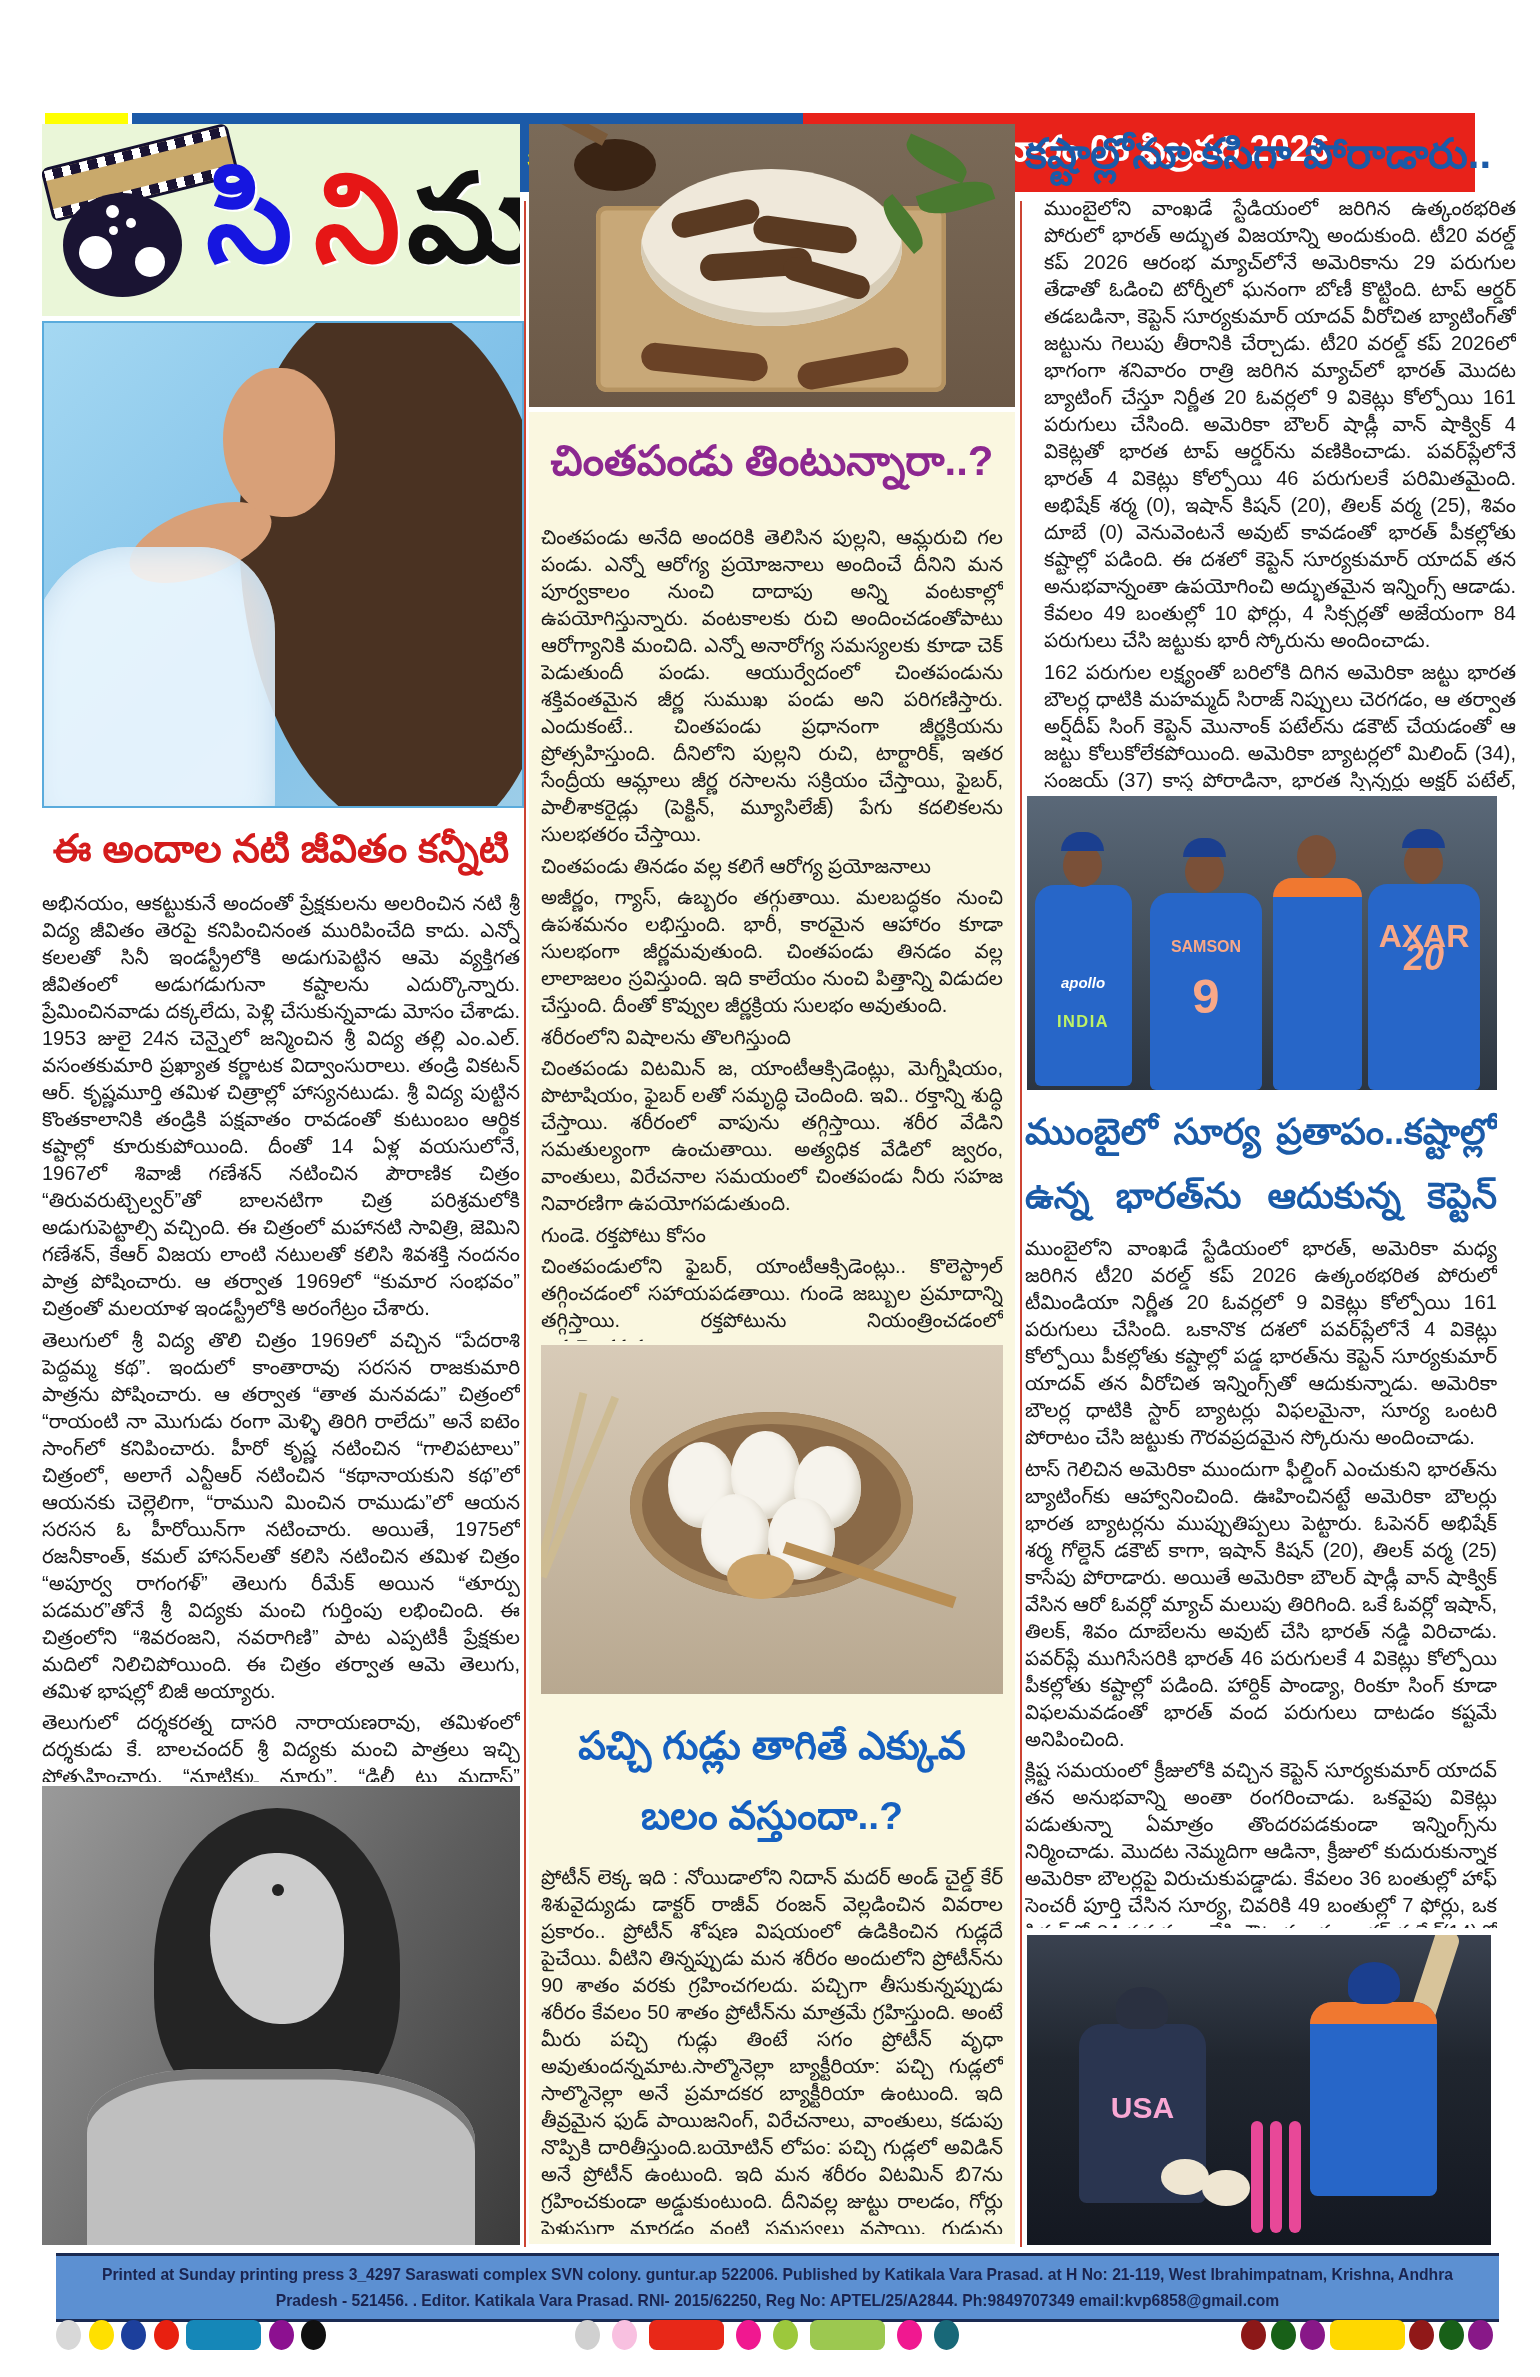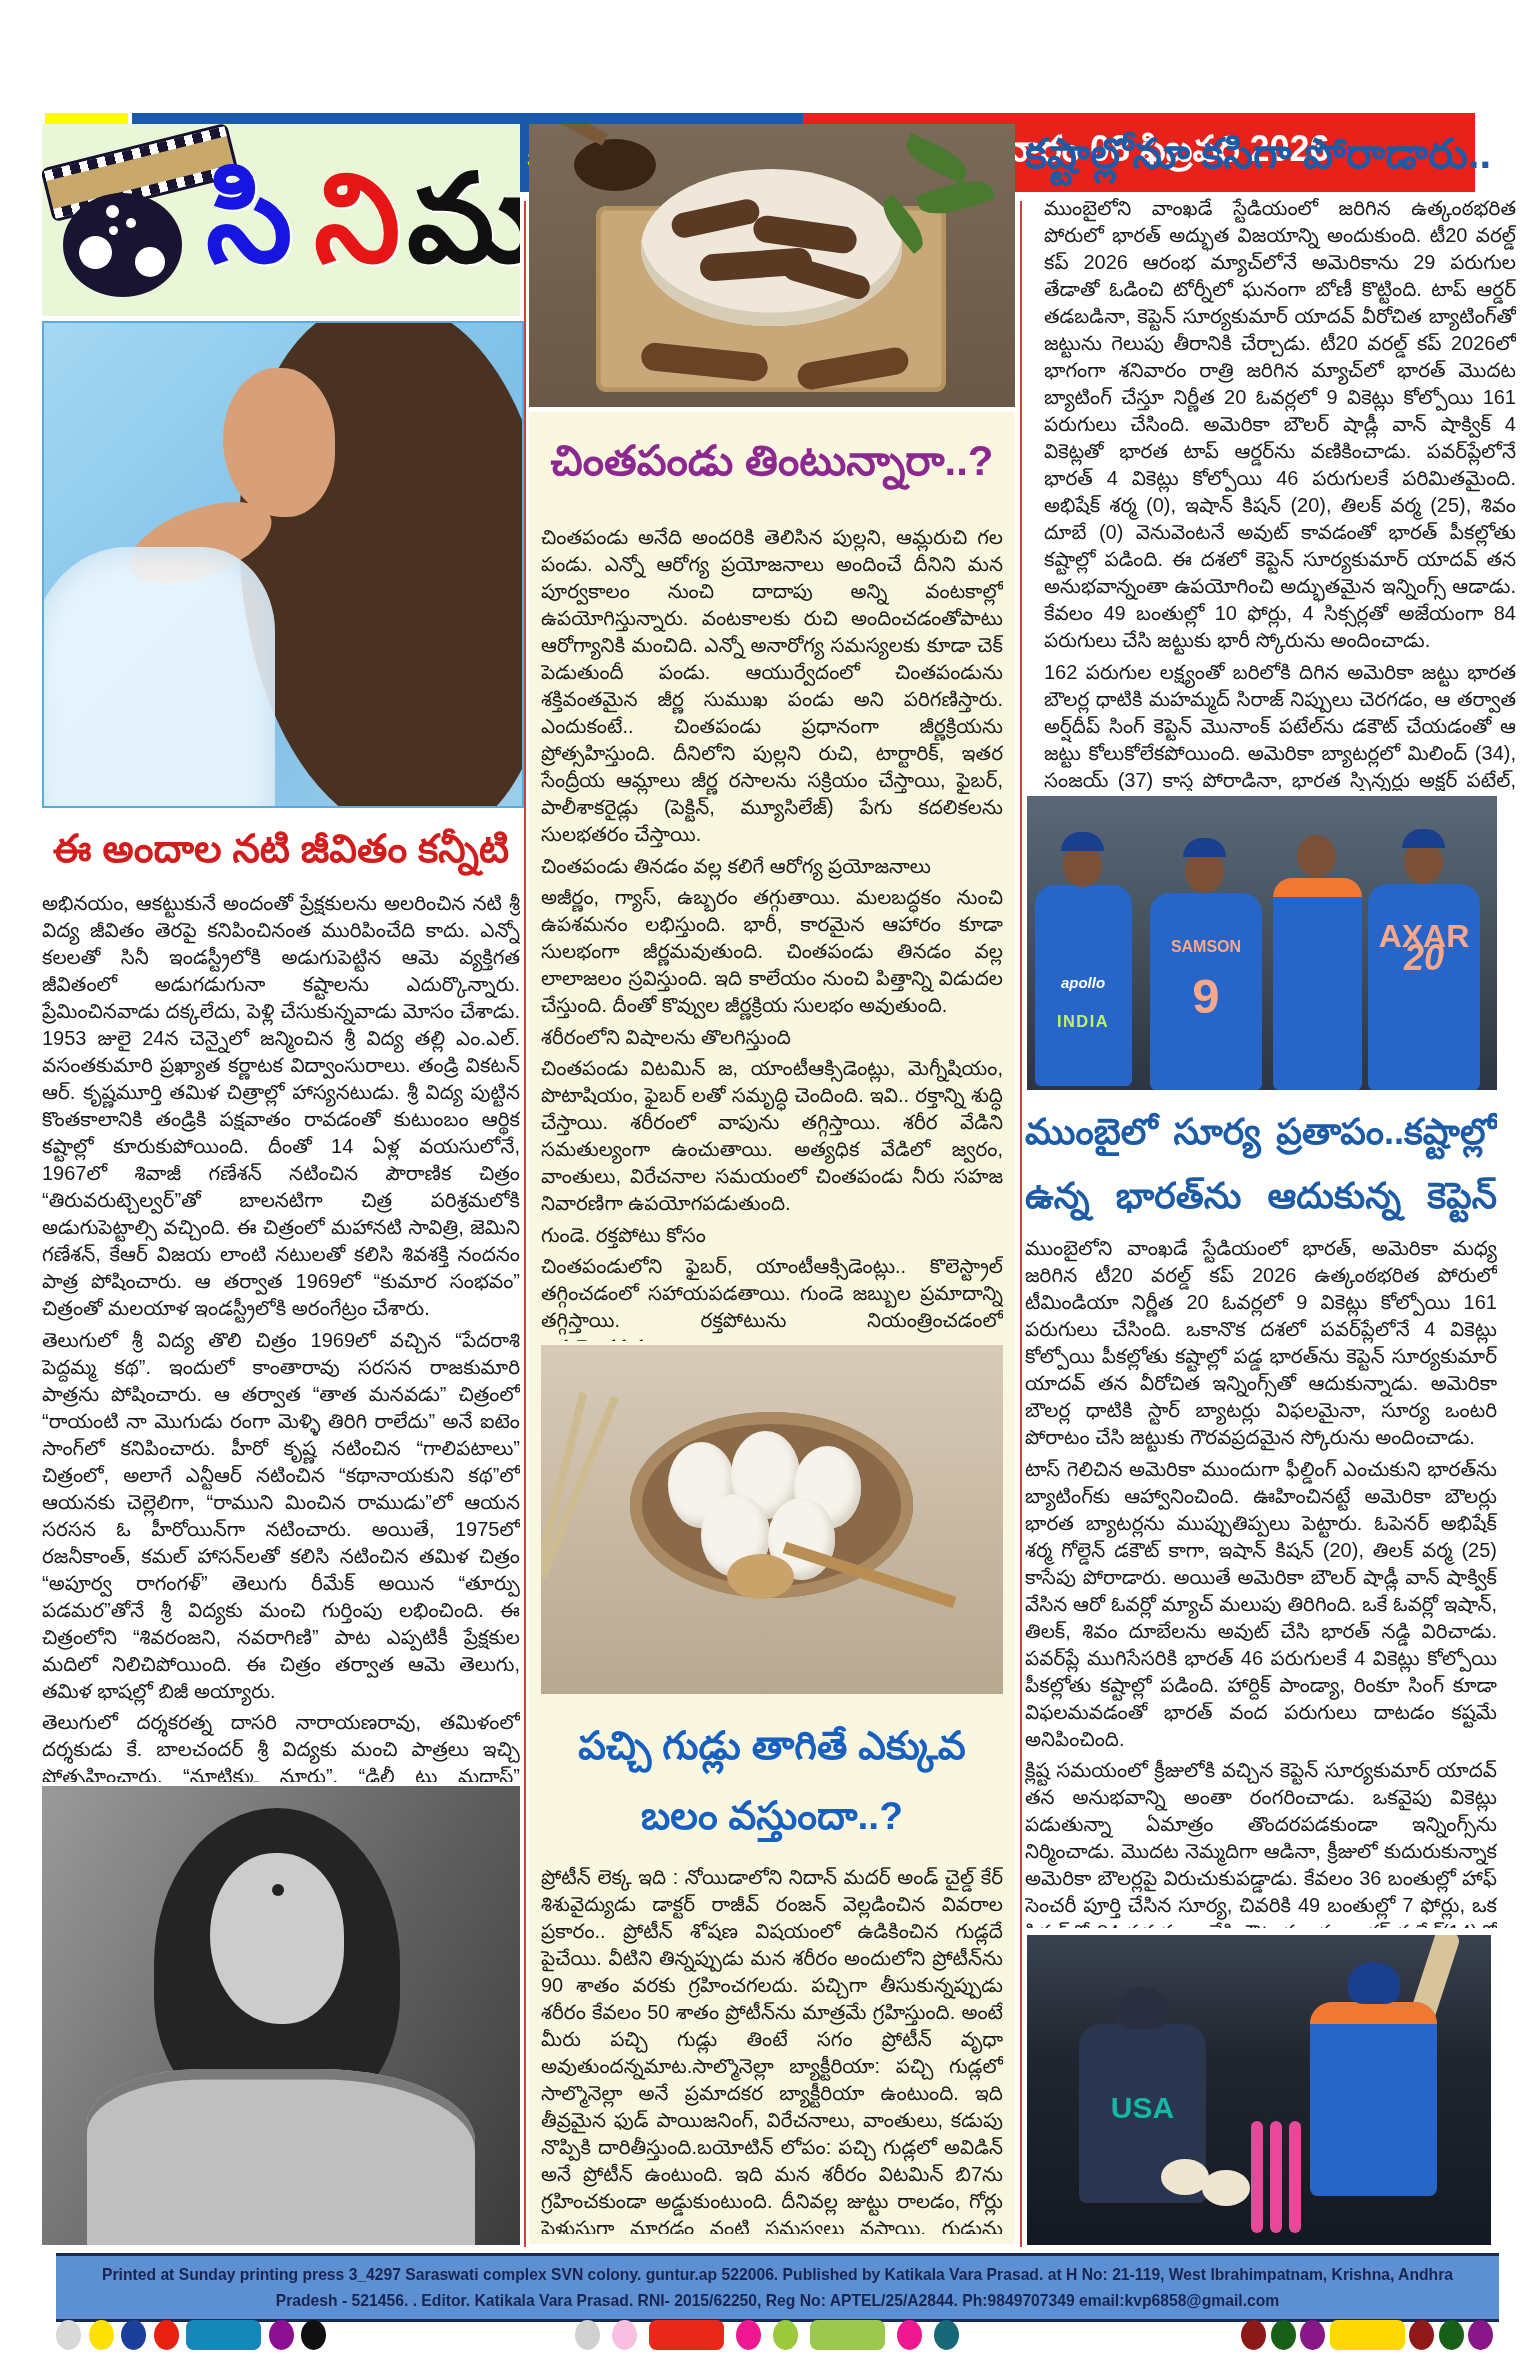--- a/index.html
+++ b/index.html
@@ -88,21 +88,21 @@
            font-weight:bold;line-height:64px;text-align:justify;overflow:hidden;}
   .r-body2{left:1025px;top:1235px;width:472px;height:693px;}
   .ph-bat{left:1027px;top:1935px;width:464px;height:310px;background:linear-gradient(180deg,#3a4250 0%,#20262f 40%,#141821 100%);}
   .stump{position:absolute;width:12px;height:112px;background:#e84898;border-radius:6px;}
   .keeper{position:absolute;left:52px;top:89px;width:127px;height:179px;background:#2a3550;border-radius:22.4px 22.4px 7.5px 7.5px;}
   .glove{position:absolute;width:48px;height:36px;background:#efe6d2;border-radius:50%;}
   .batsman{position:absolute;left:283px;top:67px;width:127px;height:194px;background:#2766c8;border-radius:22.4px 22.4px 7.5px 7.5px;}
   .batsman:before{content:"";position:absolute;left:0;top:0;width:100%;height:22.4px;background:#f07830;border-radius:22.4px 22.4px 0 0;}
   .bat{position:absolute;left:388px;top:-7.5px;width:25px;height:142px;background:#d8c49a;border-radius:9px;transform:rotate(18deg);}
   .helmet{position:absolute;width:52px;height:42px;background:#1b3f8f;border-radius:50% 50% 30% 30%;}
-  .usa-txt{position:absolute;left:0;top:67px;width:100%;text-align:center;color:#14b8a6;font-weight:bold;font-size:30px;}
+  .usa-txt{position:absolute;left:0;top:67px;width:100%;text-align:center;color:#f9a8d4;font-weight:bold;font-size:30px;}
   
   .foot-bar{position:absolute;left:56px;top:2253px;width:1443px;height:63px;background:#5c90d2;
             border-top:3px solid #1a2a52;border-bottom:3px solid #1a2a52;
             display:flex;flex-direction:column;align-items:center;justify-content:center;gap:8px;}
   .foot-line{color:#1a2450;font-size:15.7px;font-weight:bold;text-align:center;width:98%;}
   .marks{position:absolute;top:2320px;height:30px;display:flex;align-items:center;}
   .g1{left:56px;gap:7.5px;} .g2{left:575px;gap:12px;} .g3{left:1241px;gap:4.5px;}
   .mark{display:inline-block;width:25px;height:30px;border-radius:50%;}
   .mark.rect{width:75px;border-radius:7.5px;}
 </style>

